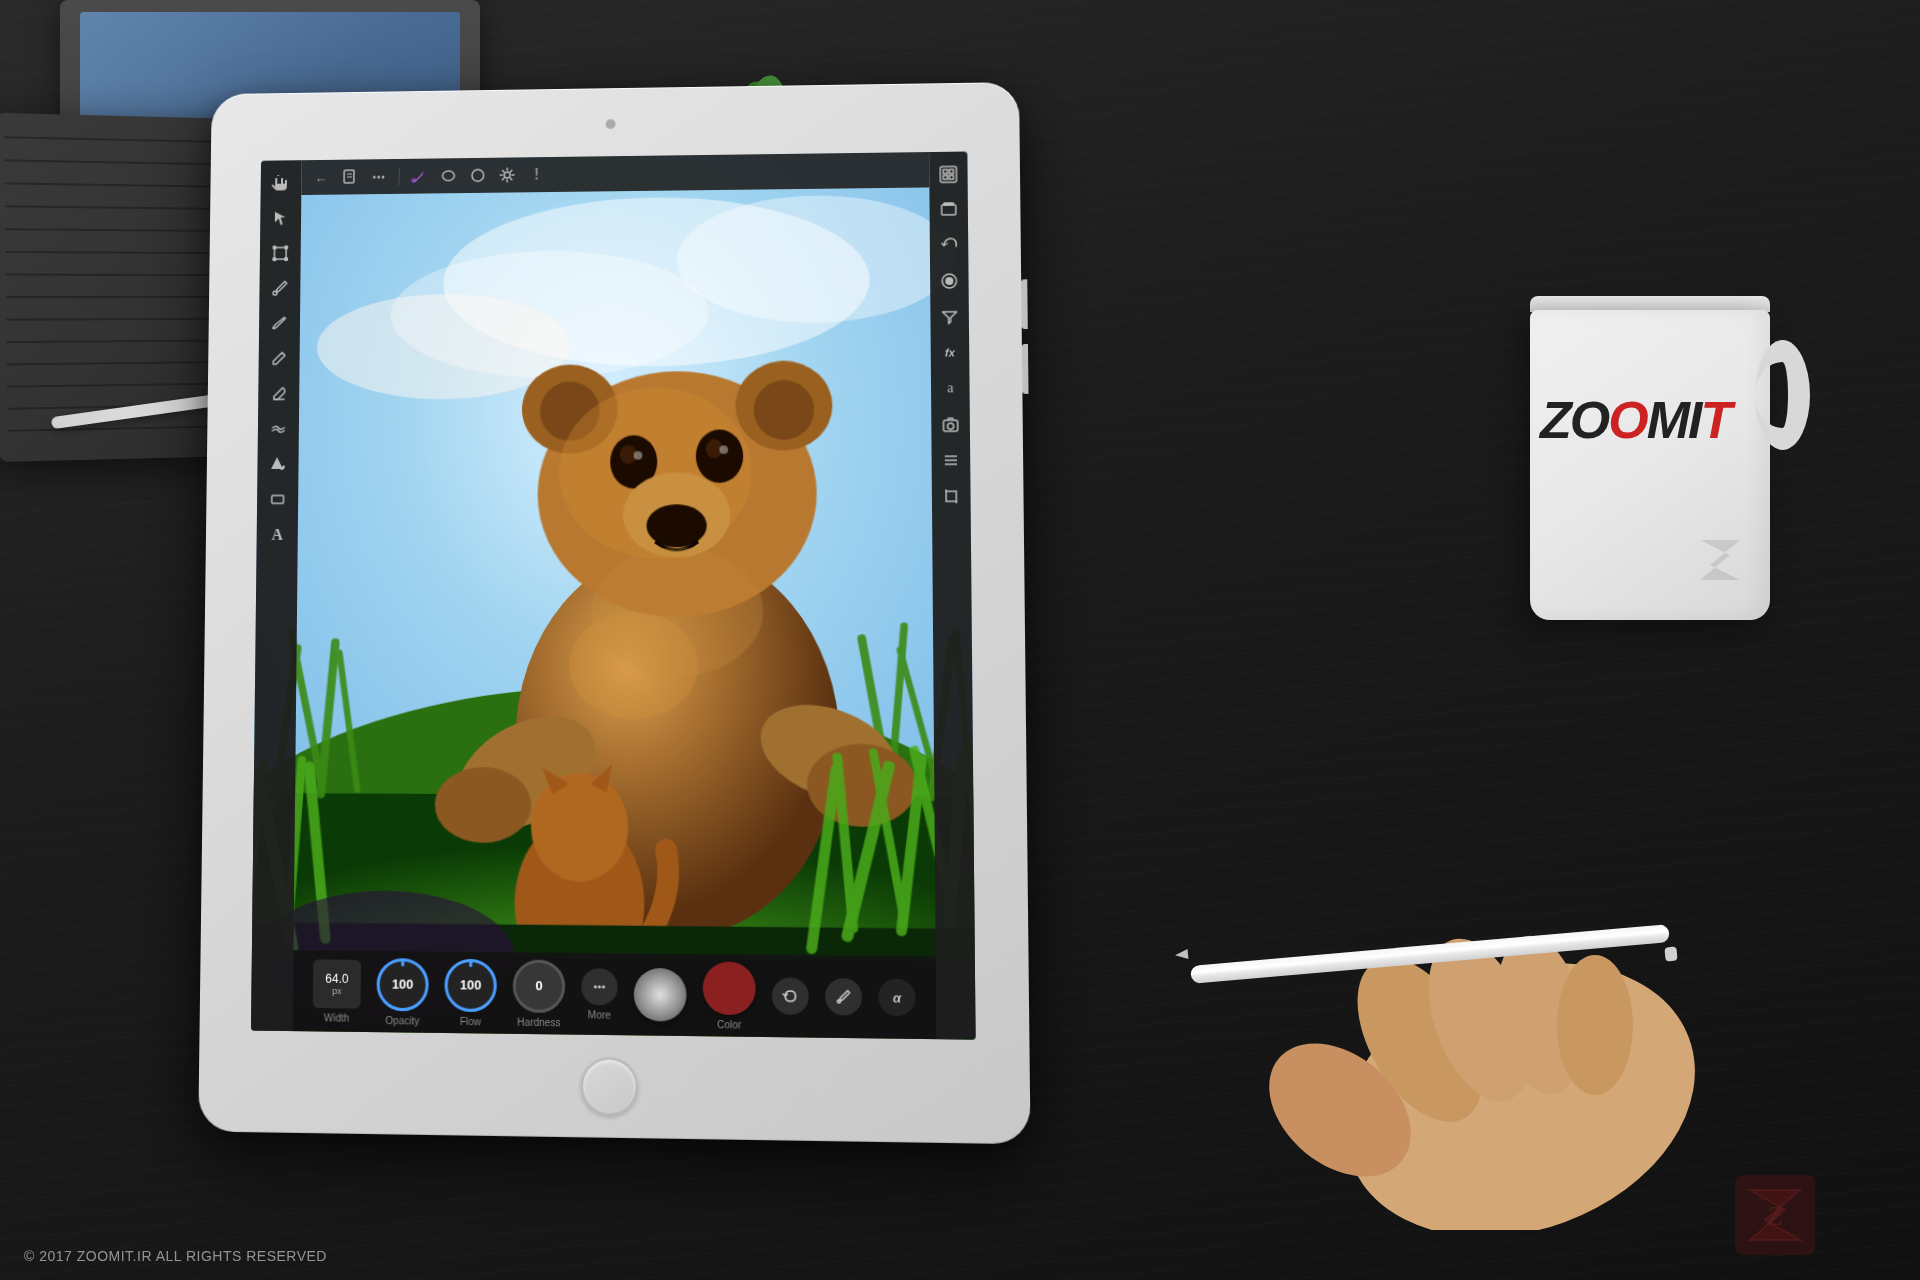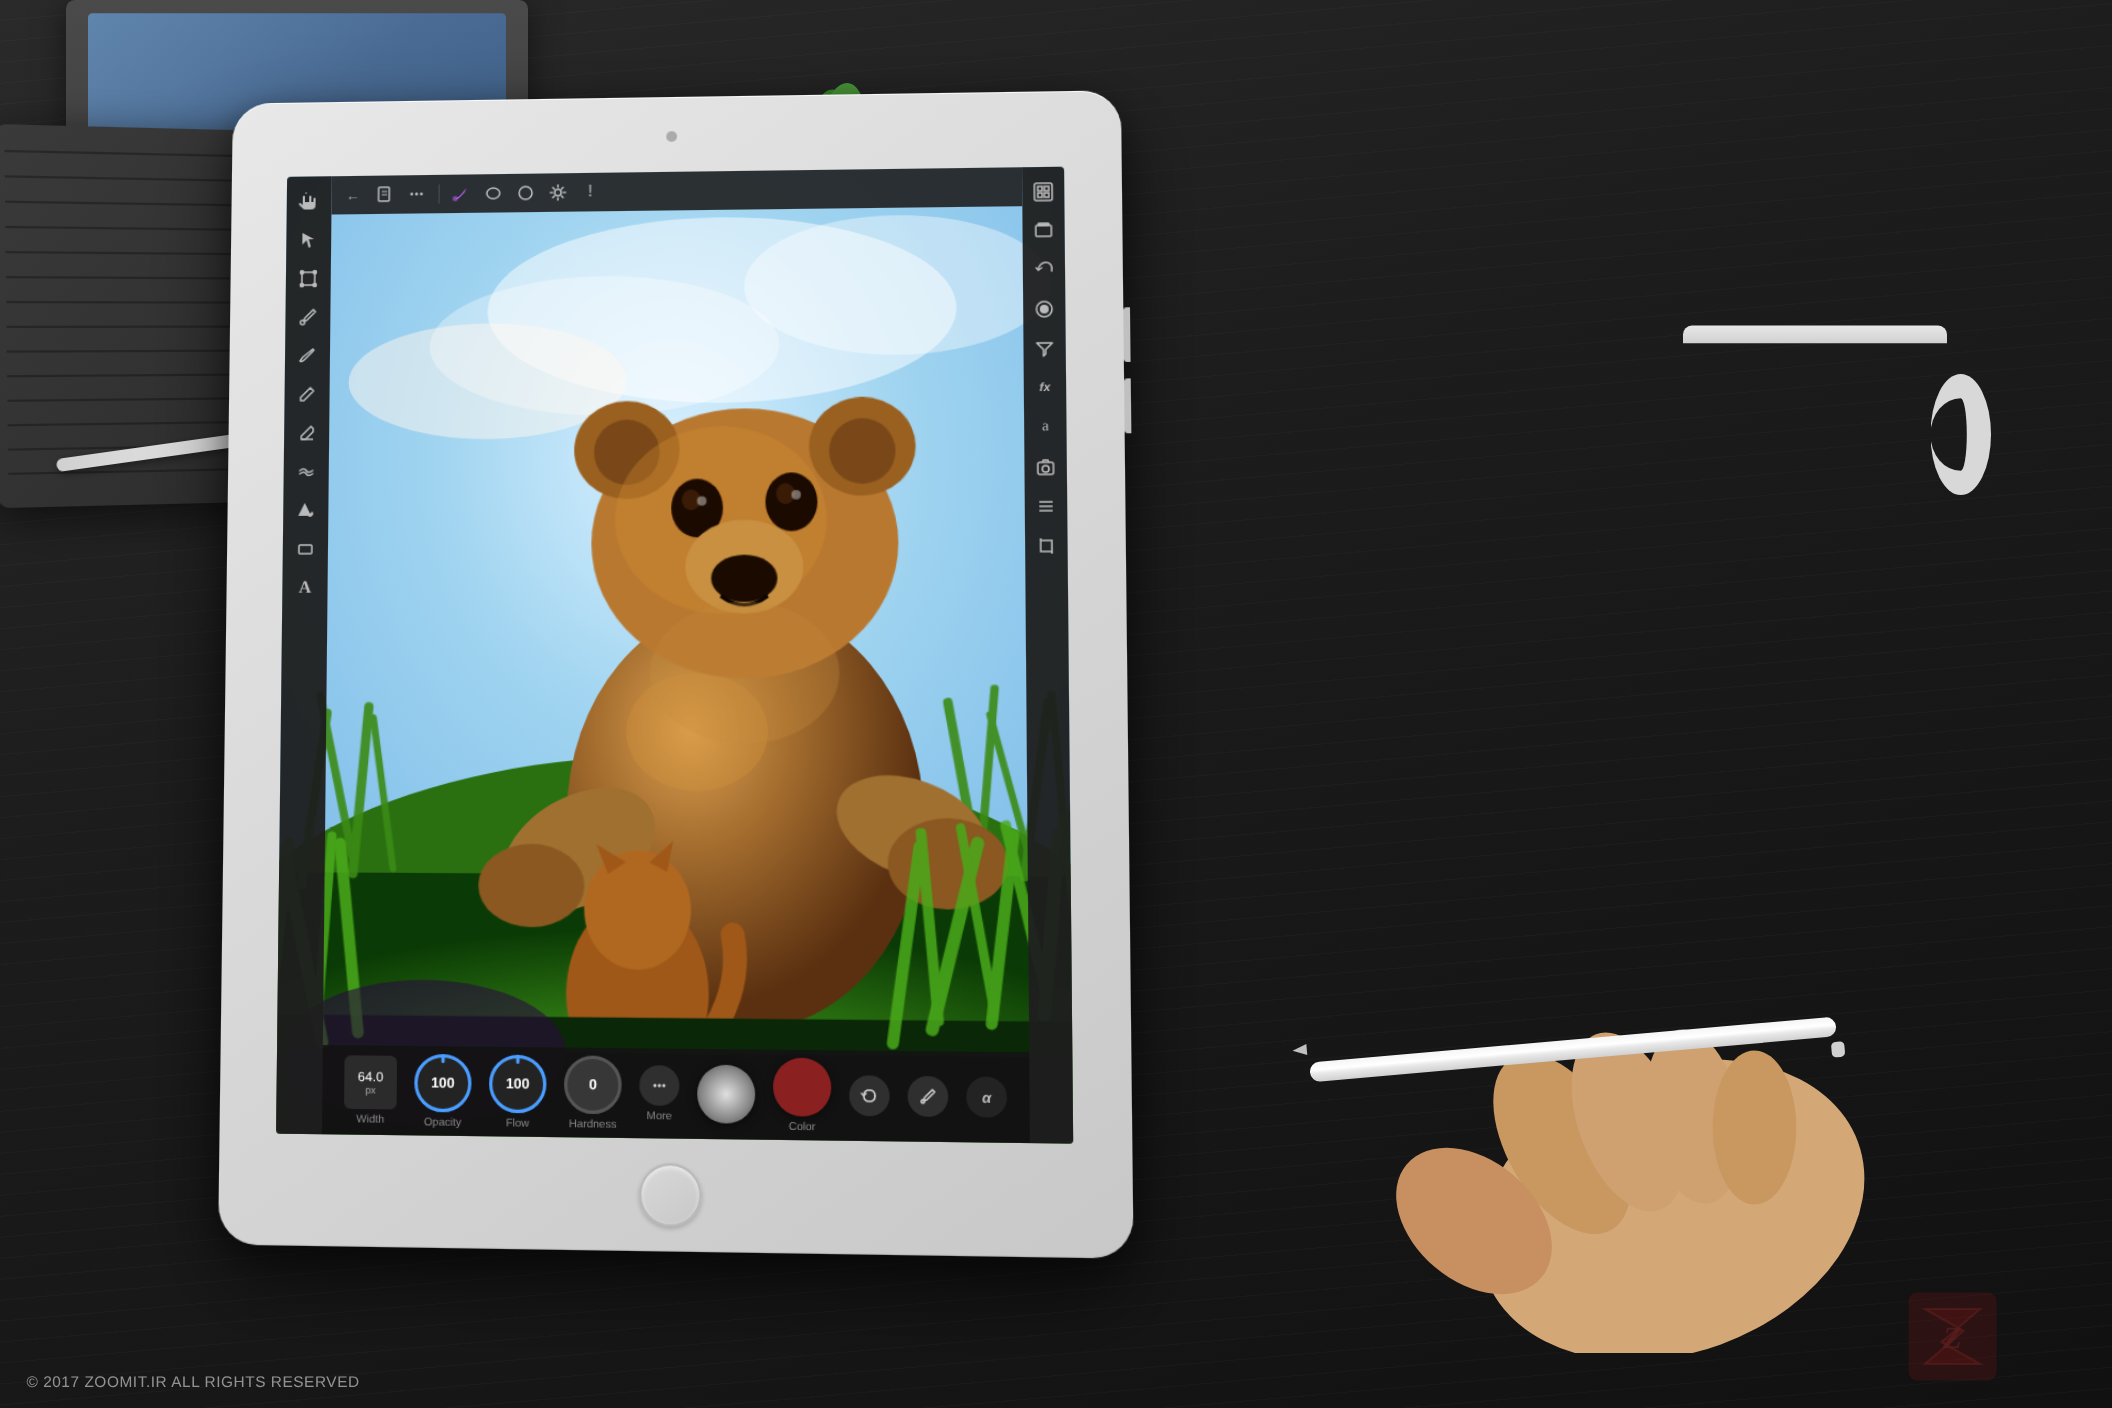--- a/index.html
+++ b/index.html
@@ -876,20 +876,29 @@
         <span>α</span>
       </div>
 
     </div>
 
   </div>
 </div>
 
 <div class="mug">
   <div class="mug-rim"></div>
+  <div class="mug-body">
+    <div class="mug-text">
+      <span>Z</span><span>O</span><span class="mug-text-red">O</span><span>MI</span><span class="mug-text-red">T</span>
+    </div>
+
+    <svg class="mug-logo" viewBox="0 0 60 60" xmlns="http://www.w3.org/2000/svg">
+      <path d="M10 10 L50 10 L20 35 L50 50 L10 50 L40 25 Z" fill="#333" opacity="0.5"></path>
+    </svg>
+  </div>
   <div class="mug-handle"></div>
 </div>
 
 <div style="position:absolute;bottom:50px;right:200px;width:580px;height:450px;overflow:hidden;pointer-events:none;">
   <svg viewBox="0 0 580 450" xmlns="http://www.w3.org/2000/svg" style="width:100%;height:100%;">
 
     <ellipse cx="380" cy="320" rx="180" ry="130" fill="#d4a876" transform="rotate(-20 380 320)"></ellipse>
 
     <ellipse cx="280" cy="260" rx="50" ry="90" fill="#c89860" transform="rotate(-30 280 260)"></ellipse>
     <ellipse cx="340" cy="240" rx="45" ry="85" fill="#cfa070" transform="rotate(-20 340 240)"></ellipse>

